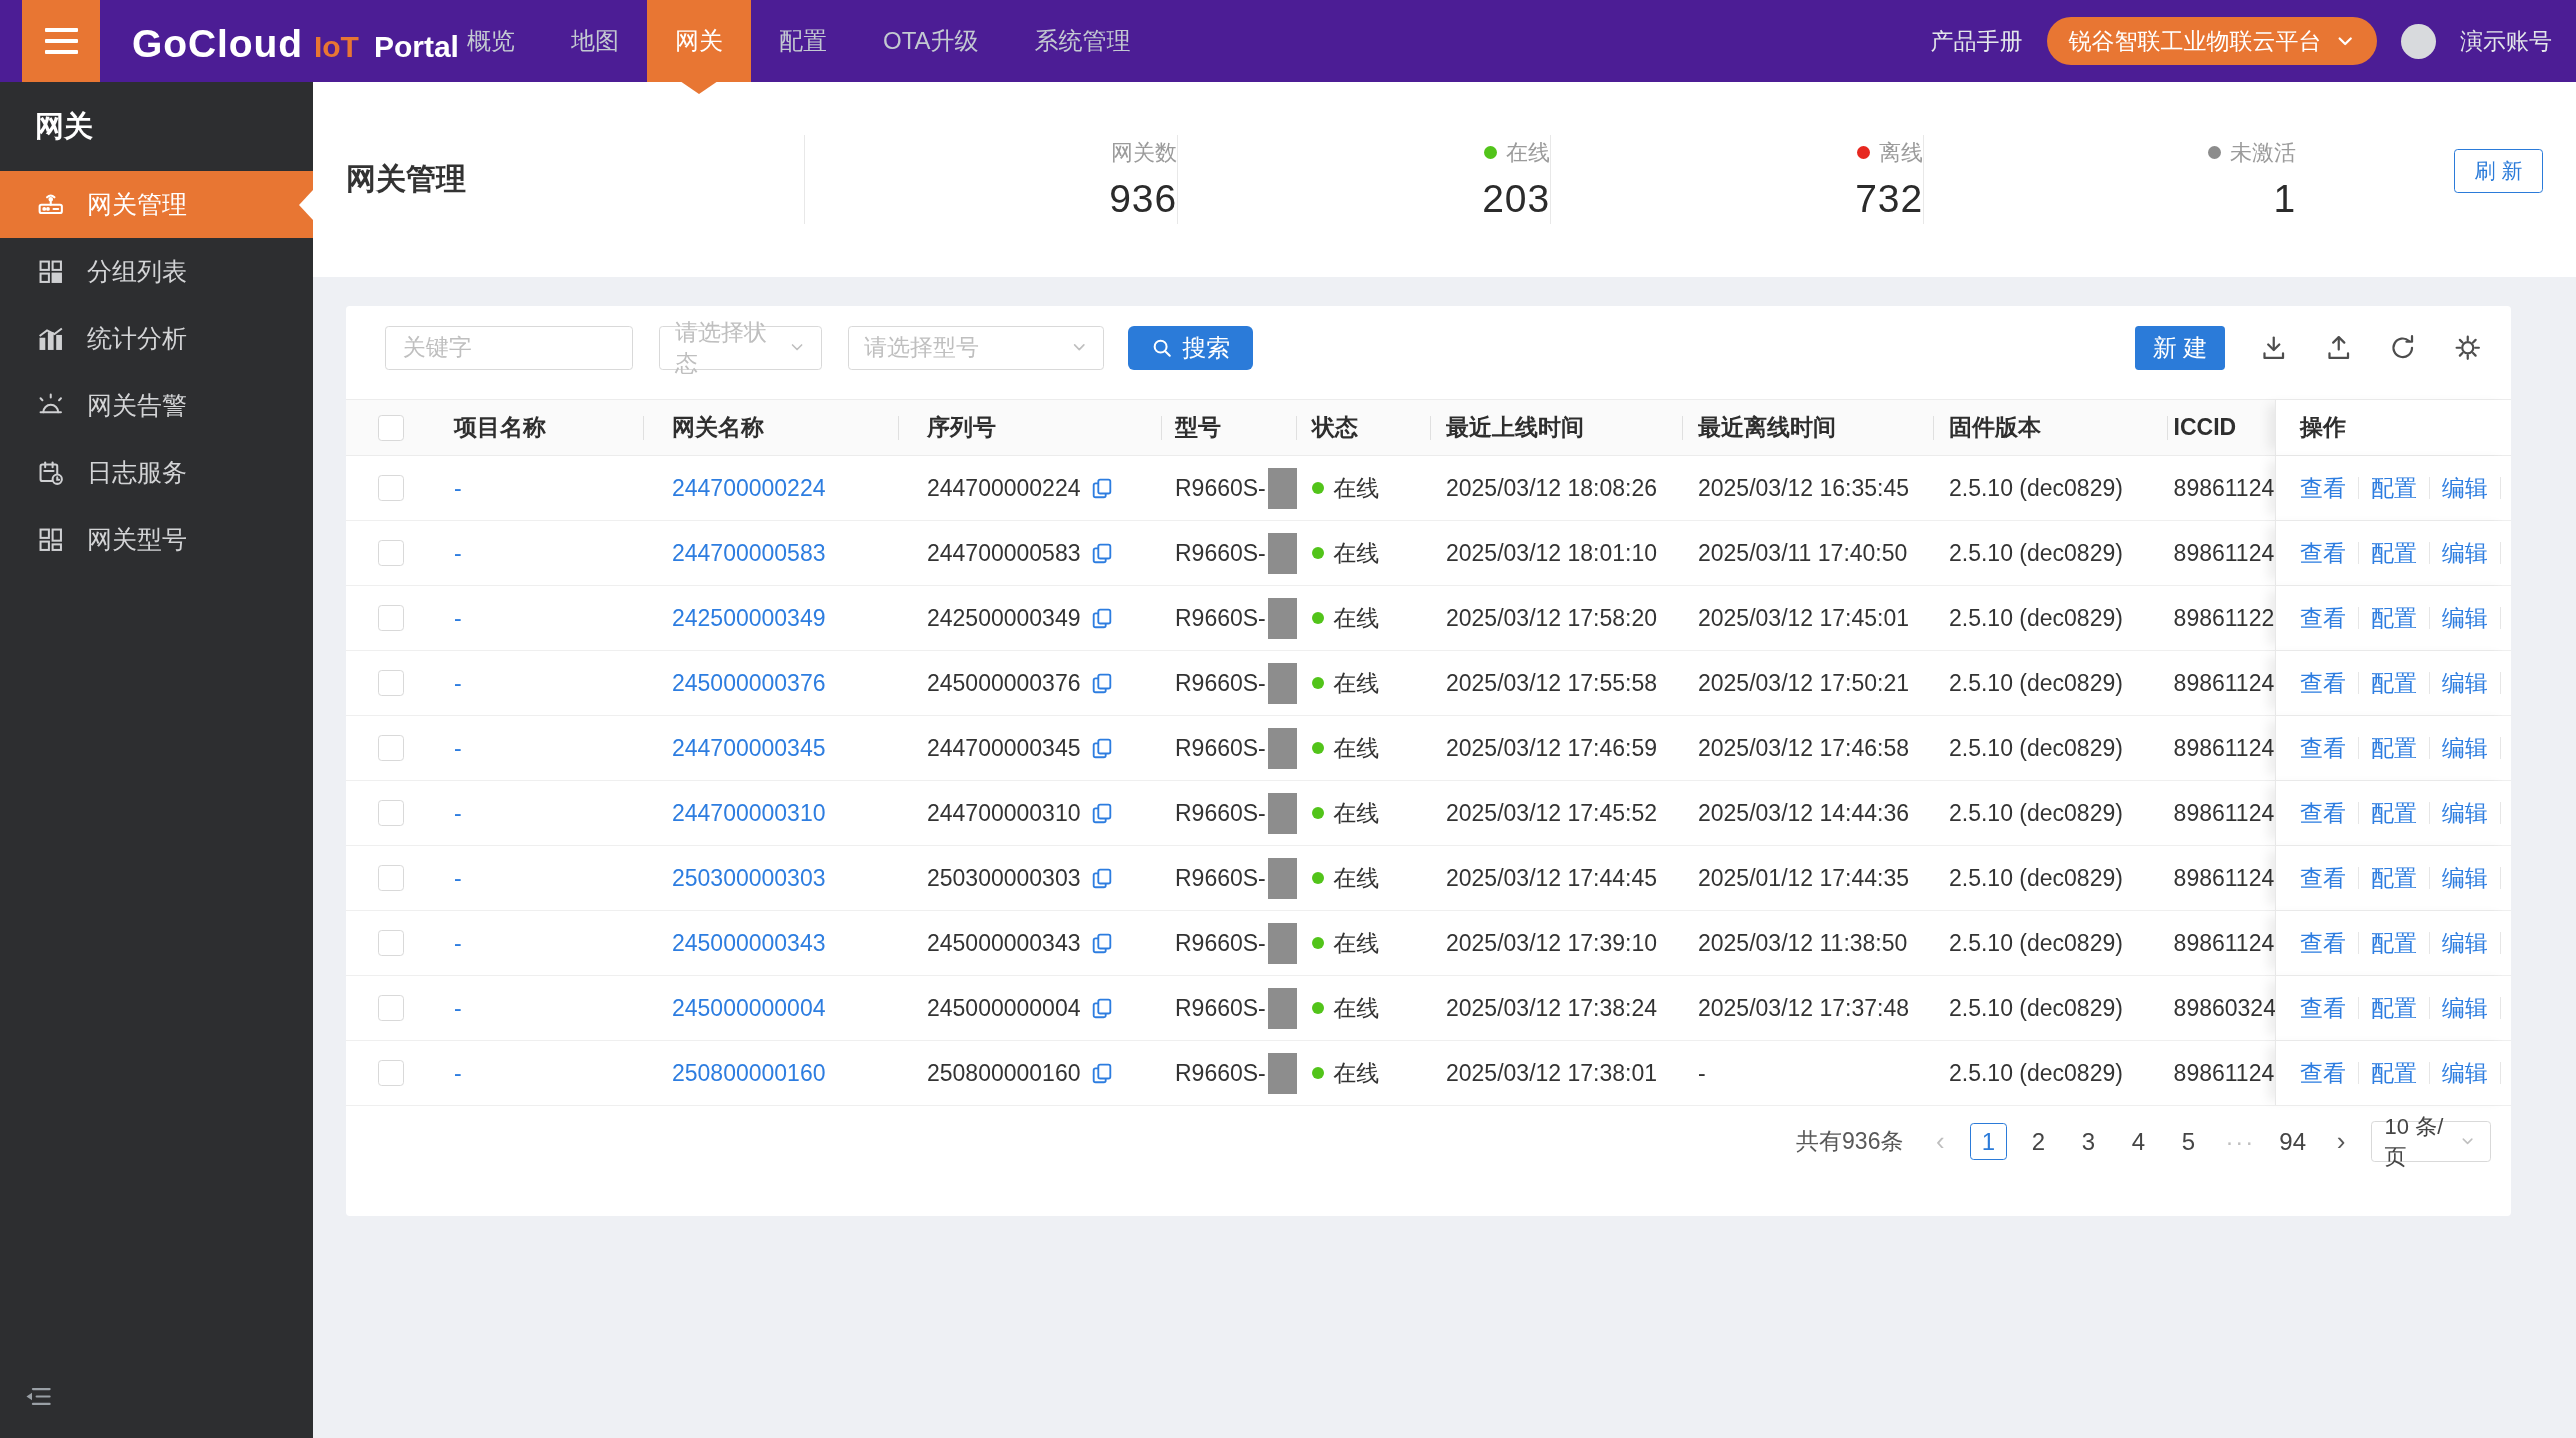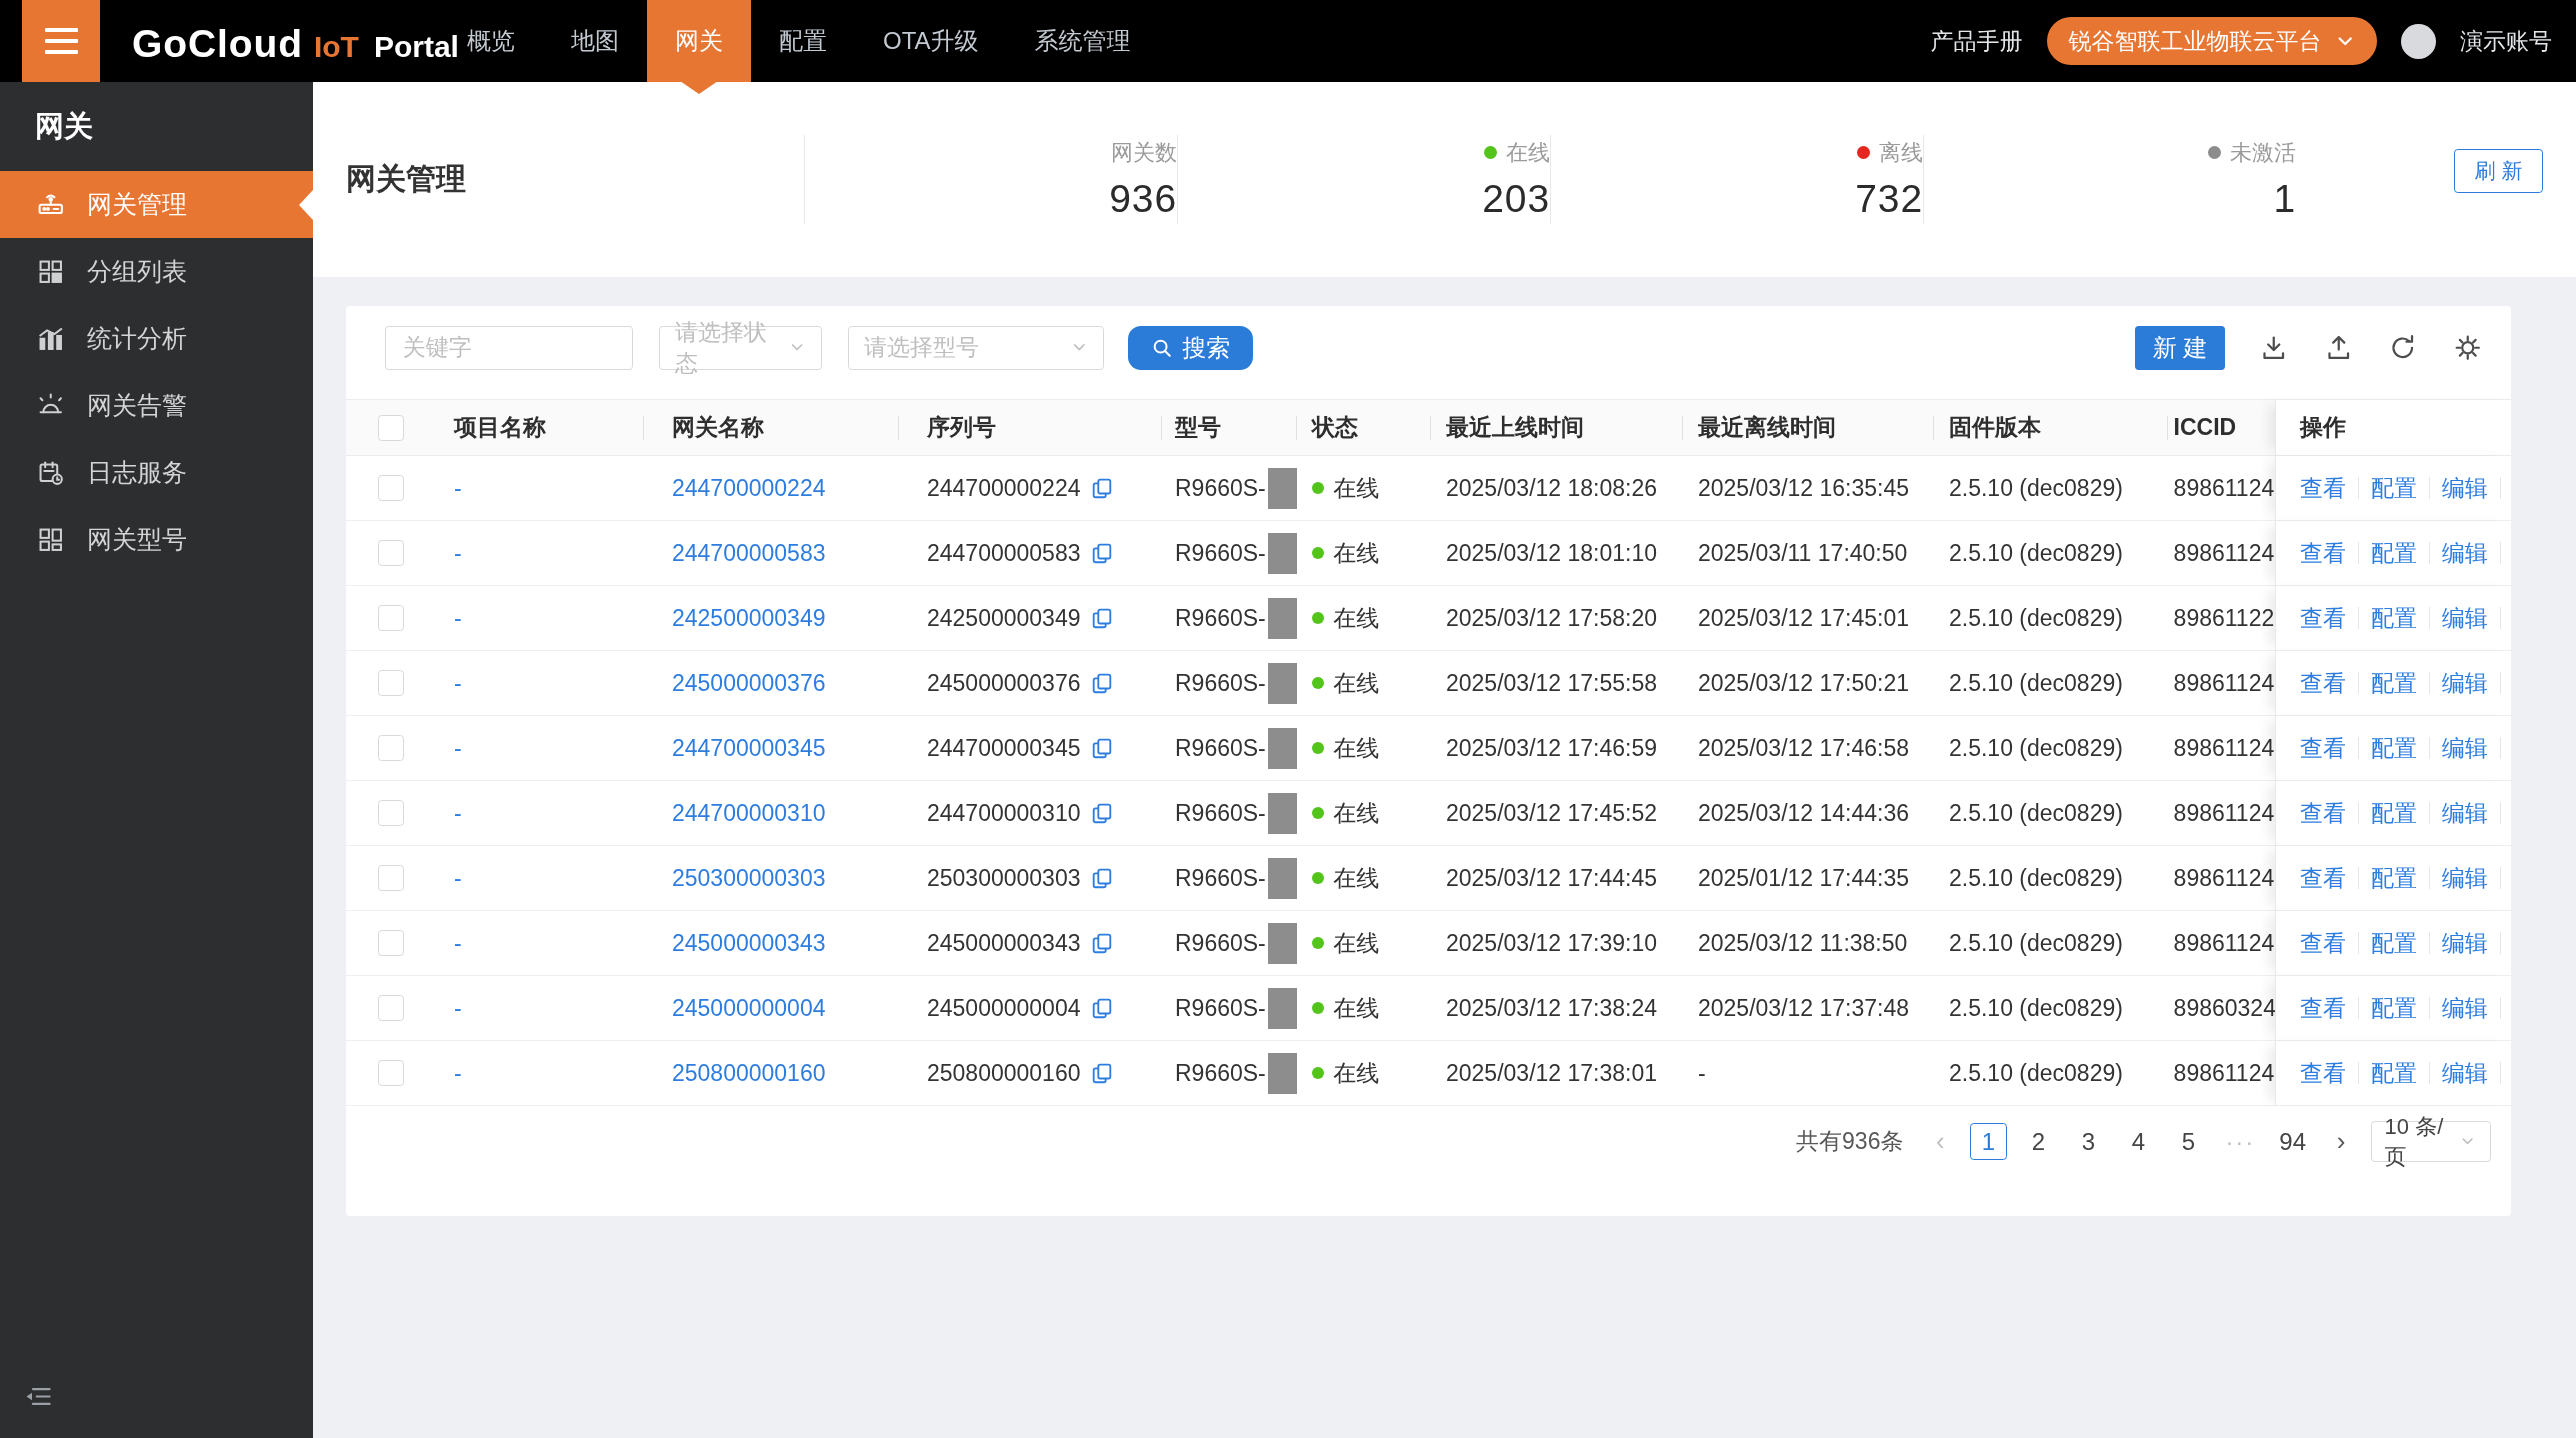--- a/index.html
+++ b/index.html
@@ -1,20 +1,20 @@
 <!DOCTYPE html>
 <html style="font-size:15px"><head>
 <meta charset="utf-8">
 <style>
   * { margin:0; padding:0; box-sizing:border-box; }
   html,body { width:2576px; height:1438px; overflow:hidden; }
   body { position:relative; background:#eef0f4; font-family:"Liberation Sans", sans-serif; color:#303030; }
 
   
-  .topbar { position:absolute; top:0; left:0; width:2576px; height:82px; background:#000000; z-index:30; }
+  .topbar { position:absolute; top:0; left:0; width:2576px; height:82px; background:#4c1d95; z-index:30; }
   .hamburger { position:absolute; left:22px; top:0; width:78px; height:82px; background:#e87633; display:flex; flex-direction:column; justify-content:center; align-items:center; gap:7.4px; cursor:pointer; }
   .hamburger i { display:block; width:33px; height:3.7px; background:#fff; border-radius:0.9px; }
   .logo { position:absolute; left:132px; top:0; height:82px; display:flex; align-items:baseline; padding-top:22px; white-space:nowrap; }
   .logo .l1 { font-size:39px; font-weight:bold; color:#fff; letter-spacing:0.9px; }
   .logo .l2 { font-size:30px; font-weight:bold; color:#e87633; margin-left:11px; }
   .logo .l3 { font-size:30px; font-weight:bold; color:#fff; margin-left:15px; }
   .topnav { position:absolute; left:439px; top:0; height:82px; display:flex; }
   .topnav .tab { height:82px; padding:0 28px; display:flex; align-items:center; font-size:24px; color:#c3c9d1; cursor:pointer; position:relative; }
   .topnav .tab.active { background:#e87633; color:#fff; }
   .topnav .tab.active .tail { position:absolute; left:50%; bottom:-12px; transform:translateX(-50%); width:0; height:0; border-left:19.5px solid transparent; border-right:19.5px solid transparent; border-top:13px solid #e87633; }
@@ -49,21 +49,21 @@
 
   
   .card { position:absolute; left:33px; top:224px; width:2165px; height:910px; background:#fff; border-radius:3.7px; }
   .toolbar { position:absolute; top:19.5px; left:39px; right:28px; height:44px; display:flex; align-items:center; }
   .kw-input { width:248px; height:44px; border:0.9px solid #d9d9d9; border-radius:3.7px; padding:0 16.7px; font-size:23px; color:#303030; outline:none; font-family:"Liberation Sans",sans-serif; }
   .kw-input::placeholder { color:#bfbfbf; }
   .sel { height:44px; border:0.9px solid #d9d9d9; border-radius:3.7px; display:flex; align-items:center; justify-content:space-between; padding:0 15px; font-size:23px; color:#bfbfbf; margin-left:26px; cursor:pointer; }
   .sel.status { width:163px; }
   .sel.model { width:256px; }
   .sel .chev { color:#bfbfbf; }
-  .search-btn { width:125px; height:44px; margin-left:24px; background:#2b7bd9; border-radius:13px; color:#fff; font-size:24px; display:flex; align-items:center; justify-content:center; gap:9.3px; cursor:pointer; }
+  .search-btn { width:125px; height:44px; margin-left:24px; background:#2b7bd9; border-radius:6px; color:#fff; font-size:24px; display:flex; align-items:center; justify-content:center; gap:9.3px; cursor:pointer; }
   .tb-right { margin-left:auto; display:flex; align-items:center; gap:33px; }
   .create-btn { width:90px; height:44px; background:#2b7bd9; border-radius:3.7px; color:#fff; font-size:24px; display:flex; align-items:center; justify-content:center; cursor:pointer; }
   .tool-icon { width:31.5px; height:31.5px; color:#4d4d4d; cursor:pointer; }
 
   
   .tbl { position:absolute; top:93px; left:0; width:2165px; }
   .tr { display:flex; width:100%; }
   .thead { height:57px; background:#fafafa; border-top:0.9px solid #ececec; border-bottom:0.9px solid #ececec; }
   .th { display:flex; align-items:center; font-size:23px; font-weight:bold; color:#2e2e2e; position:relative; }
   .th.sep::after { content:""; position:absolute; right:0; top:50%; transform:translateY(-50%); width:0.9px; height:24px; background:#e0e0e0; }

